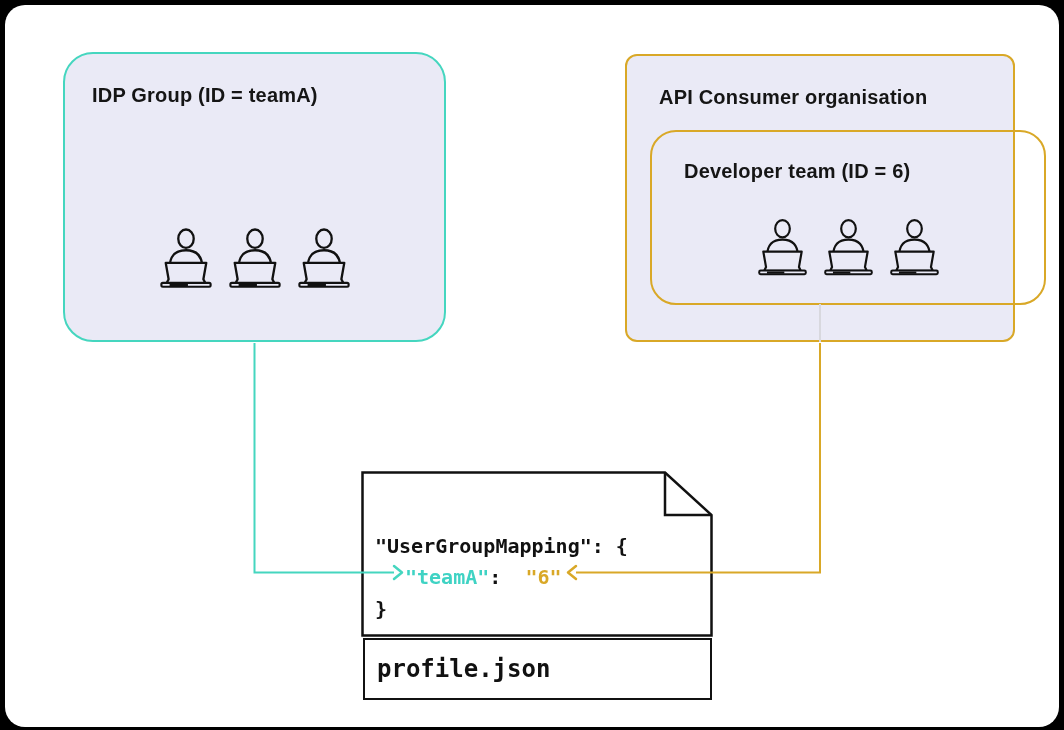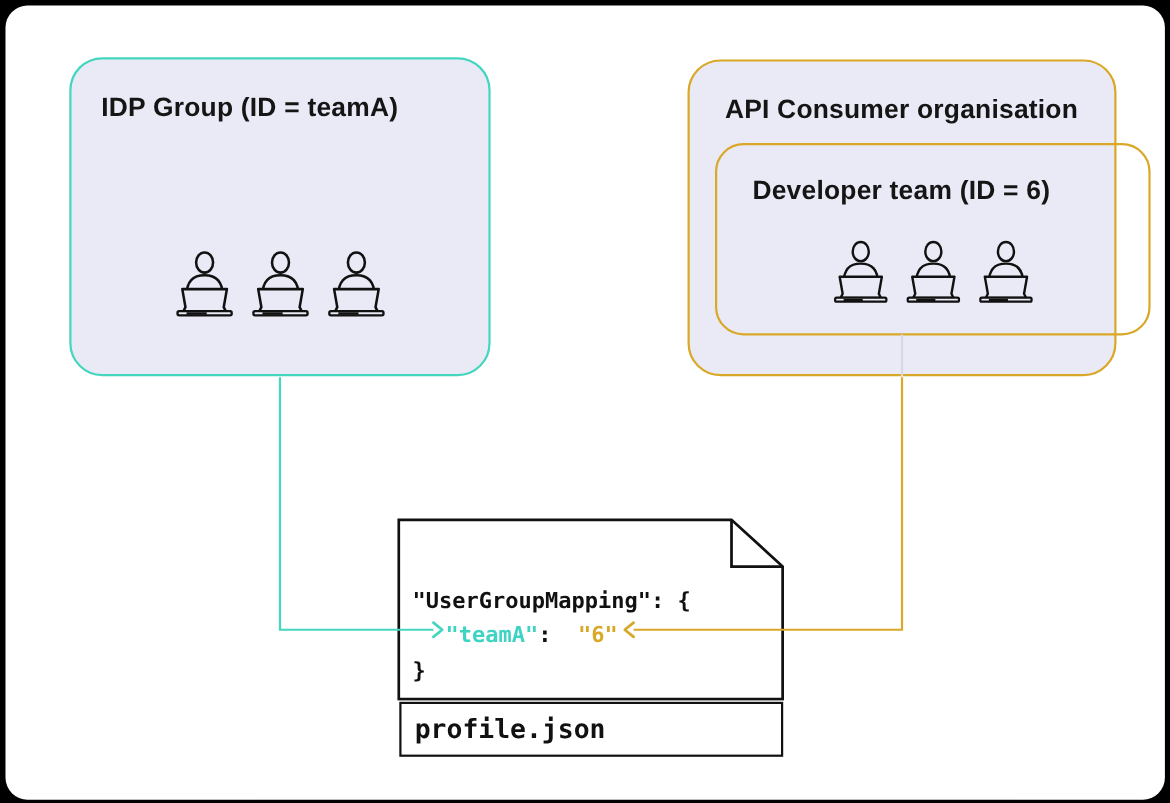--- a/index.html
+++ b/index.html
@@ -11,31 +11,31 @@
     overflow:hidden;
   }
   .panel{
     position:absolute;left:5px;top:5px;right:5px;bottom:3px;
     background:#ffffff;border-radius:20px;
   }
   
   .box{position:absolute;box-sizing:border-box;background:#EAEAF6;}
   .box-title{
     position:absolute;
-    font-size:24px;font-weight:600;color:#151515;
+    font-size:20px;font-weight:600;color:#151515;
     letter-spacing:.2px;white-space:nowrap;
   }
   #idp-box{
     left:58px;top:47px;width:383px;height:290px;
     border:2px solid #45D6BF;border-radius:30px;
   }
   #idp-box .box-title{left:27px;top:30px;}
   #org-box{
     left:620px;top:49px;width:390px;height:288px;
-    border:2px solid #D9A827;border-radius:30px;
+    border:2px solid #D9A827;border-radius:12px;
   }
   #org-box > .box-title{left:32px;top:30px;}
   #team-box{
     left:23px;top:74px;width:396px;height:175px;
     border:2px solid #D9A827;border-radius:26px;
     background:transparent;
   }
   #team-box .box-title{left:32px;top:28px;}
   
   .icons-row{
@@ -53,21 +53,21 @@
     font-family:"DejaVu Sans Mono", monospace;
     font-size:20px;line-height:24px;font-weight:bold;
     color:#111;white-space:pre;
   }
   #code-line1{left:370px;top:529px;}
   #code-line2{left:400px;top:560px;}
   #code-line3{left:370px;top:592px;}
   .code-teal{color:#3FD3C4;}
   .code-gold{color:#D9A827;}
   .doc-footer{
-    position:absolute;left:358px;top:633px;width:349px;height:50px;
+    position:absolute;left:358px;top:633px;width:349px;height:62px;
     box-sizing:border-box;border:2px solid #111;background:#fff;
   }
   .doc-footer span{
     position:absolute;left:12px;top:50%;transform:translateY(-50%);
     font-family:"DejaVu Sans Mono", monospace;
     font-size:24px;font-weight:bold;color:#111;white-space:nowrap;
   }
   
   .connectors{position:absolute;left:0;top:0;pointer-events:none;}
 </style>

